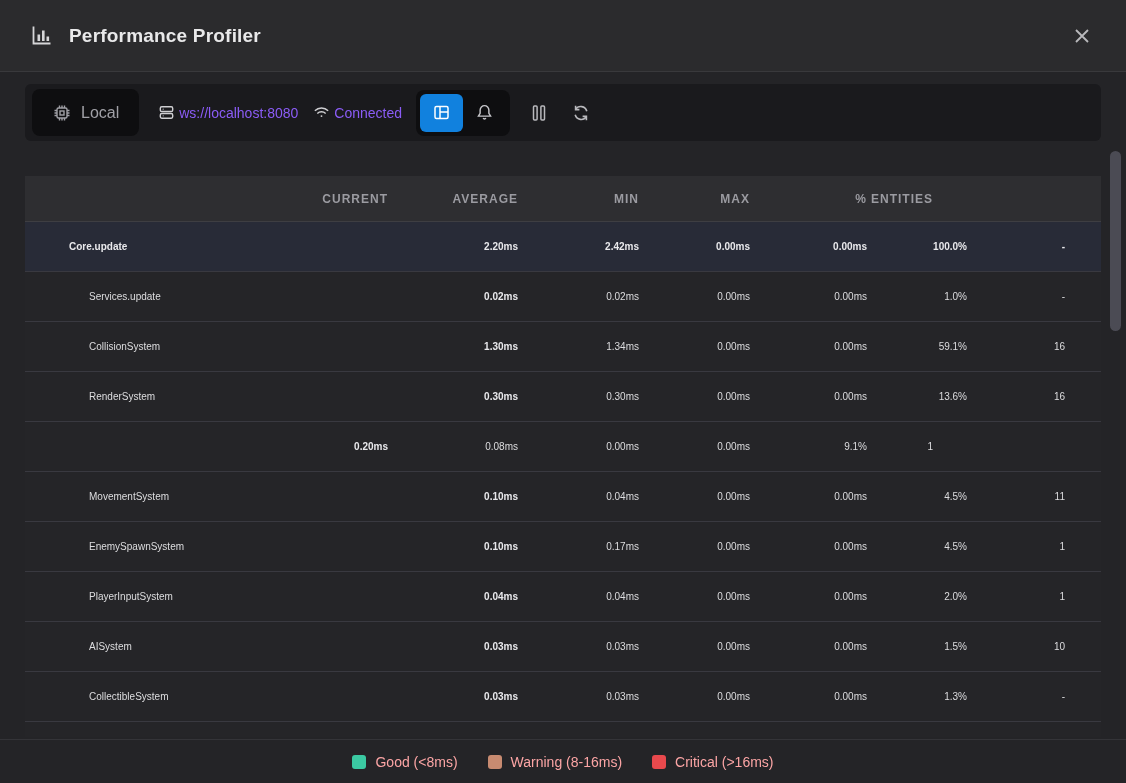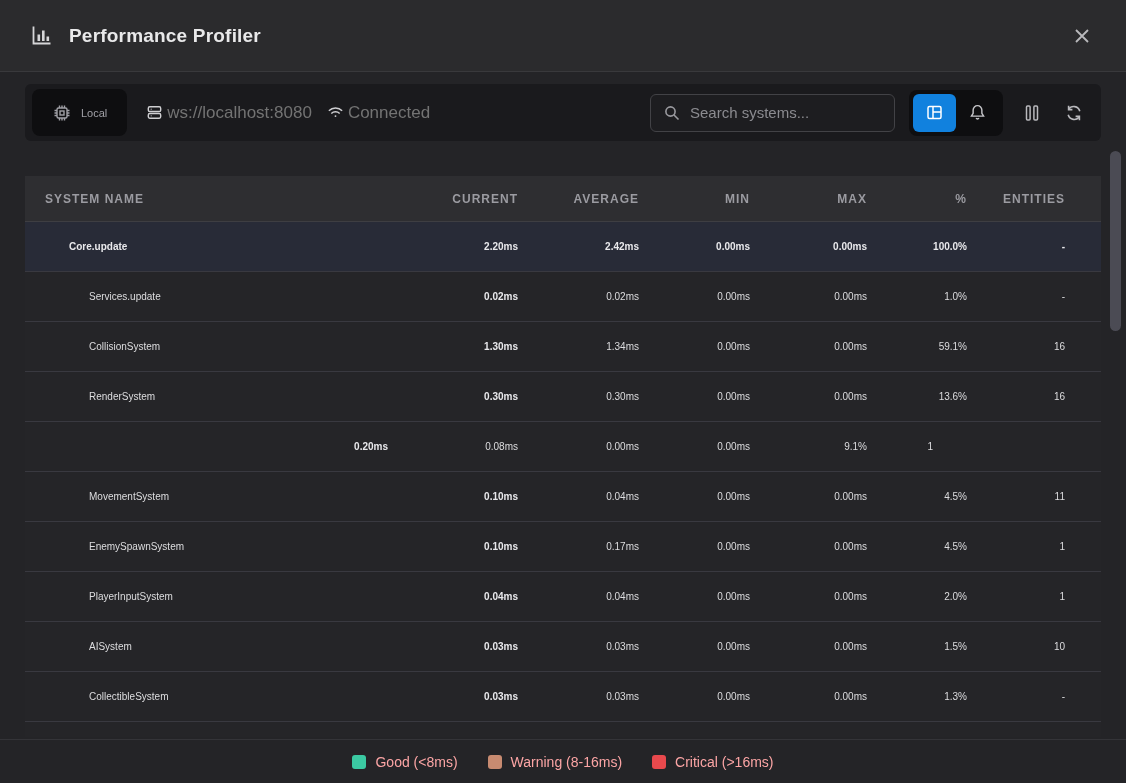--- a/index.html
+++ b/index.html
@@ -37,31 +37,31 @@
     display:flex; align-items:center;
     padding:0 10px 0 7px;
   }
   .segmented {
     background:#0e0e10; border-radius:8px; padding:4px;
     display:flex; align-items:center; height:47px;
   }
   .seg-btn {
     display:flex; align-items:center; gap:9px;
     height:39px; padding:0 16px; border-radius:6px;
-    font-size:11px; color:#a0a0a6; cursor:pointer;
+    font-size:16px; color:#a0a0a6; cursor:pointer;
     background:transparent; border:none;
     font-family:"Liberation Sans", sans-serif;
     justify-content:center;
   }
   .seg-btn.active {
     background:#1181de; color:#ffffff; font-weight:700; padding:0 18px;
   }
   .conn-info {
     display:flex; align-items:center; gap:4px; margin-left:18px;
-    font-size:17px; color:#737373;
+    font-size:14px; color:#8b5cf6;
   }
   .conn-group { display:flex; align-items:center; gap:3px; }
   .conn-group + .conn-group { margin-left:10px; }
 
   .search-box {
     margin-left:auto;
     width:245px; height:38px;
     background:#1d1d20; border:1px solid #424246; border-radius:6px;
     display:flex; align-items:center; padding:0 12px; gap:9px;
   }
@@ -192,29 +192,20 @@
         <svg width="19" height="19" viewBox="0 0 20 20" fill="none" stroke="#cfcfd2" stroke-width="1.5">
           <path d="M3 8.2 a10 10 0 0 1 14 0"></path>
           <path d="M5.6 11 a6.3 6.3 0 0 1 8.8 0"></path>
           <circle cx="10" cy="13.8" r="1" fill="#cfcfd2" stroke="none"></circle>
         </svg>
       </span>
       <span>Connected</span>
     </span>
   </div>
 
-  <div class="search-box">
-    <span>
-      <svg width="18" height="18" viewBox="0 0 18 18" fill="none" stroke="#9a9a9f" stroke-width="1.6">
-        <circle cx="7.5" cy="7.5" r="4.6"></circle>
-        <path d="M11 11 L15.5 15.5"></path>
-      </svg>
-    </span>
-    <input type="text" placeholder="Search systems..." style="">
-  </div>
 
   <div class="view-toggle">
     <button class="icon-btn active">
       <span>
         <svg width="19" height="19" viewBox="0 0 19 19" fill="none" stroke="#ffffff" stroke-width="1.5">
           <rect x="3" y="3.5" width="13" height="12" rx="1.5"></rect>
           <path d="M8 3.5 V15.5 M8 9 H16"></path>
         </svg>
       </span>
     </button>
@@ -244,21 +235,20 @@
         <path d="M4.2 11.8 A6.2 6.2 0 0 0 15.4 13.6"></path>
         <path d="M4.6 2.8 V6.6 H8.4"></path>
         <path d="M15.4 17.2 V13.4 H11.6"></path>
       </svg>
     </span>
   </button>
 </div>
 
 <div class="table-wrap">
   <div class="thead">
-    <div class="cell name">SYSTEM NAME</div>
     <div class="cell">CURRENT</div>
     <div class="cell">AVERAGE</div>
     <div class="cell">MIN</div>
     <div class="cell">MAX</div>
     <div class="cell">%</div>
     <div class="cell">ENTITIES</div>
   </div>
   <div id="table-body">
       <div class="trow selected">
     <div class="cell name">Core.update</div>

